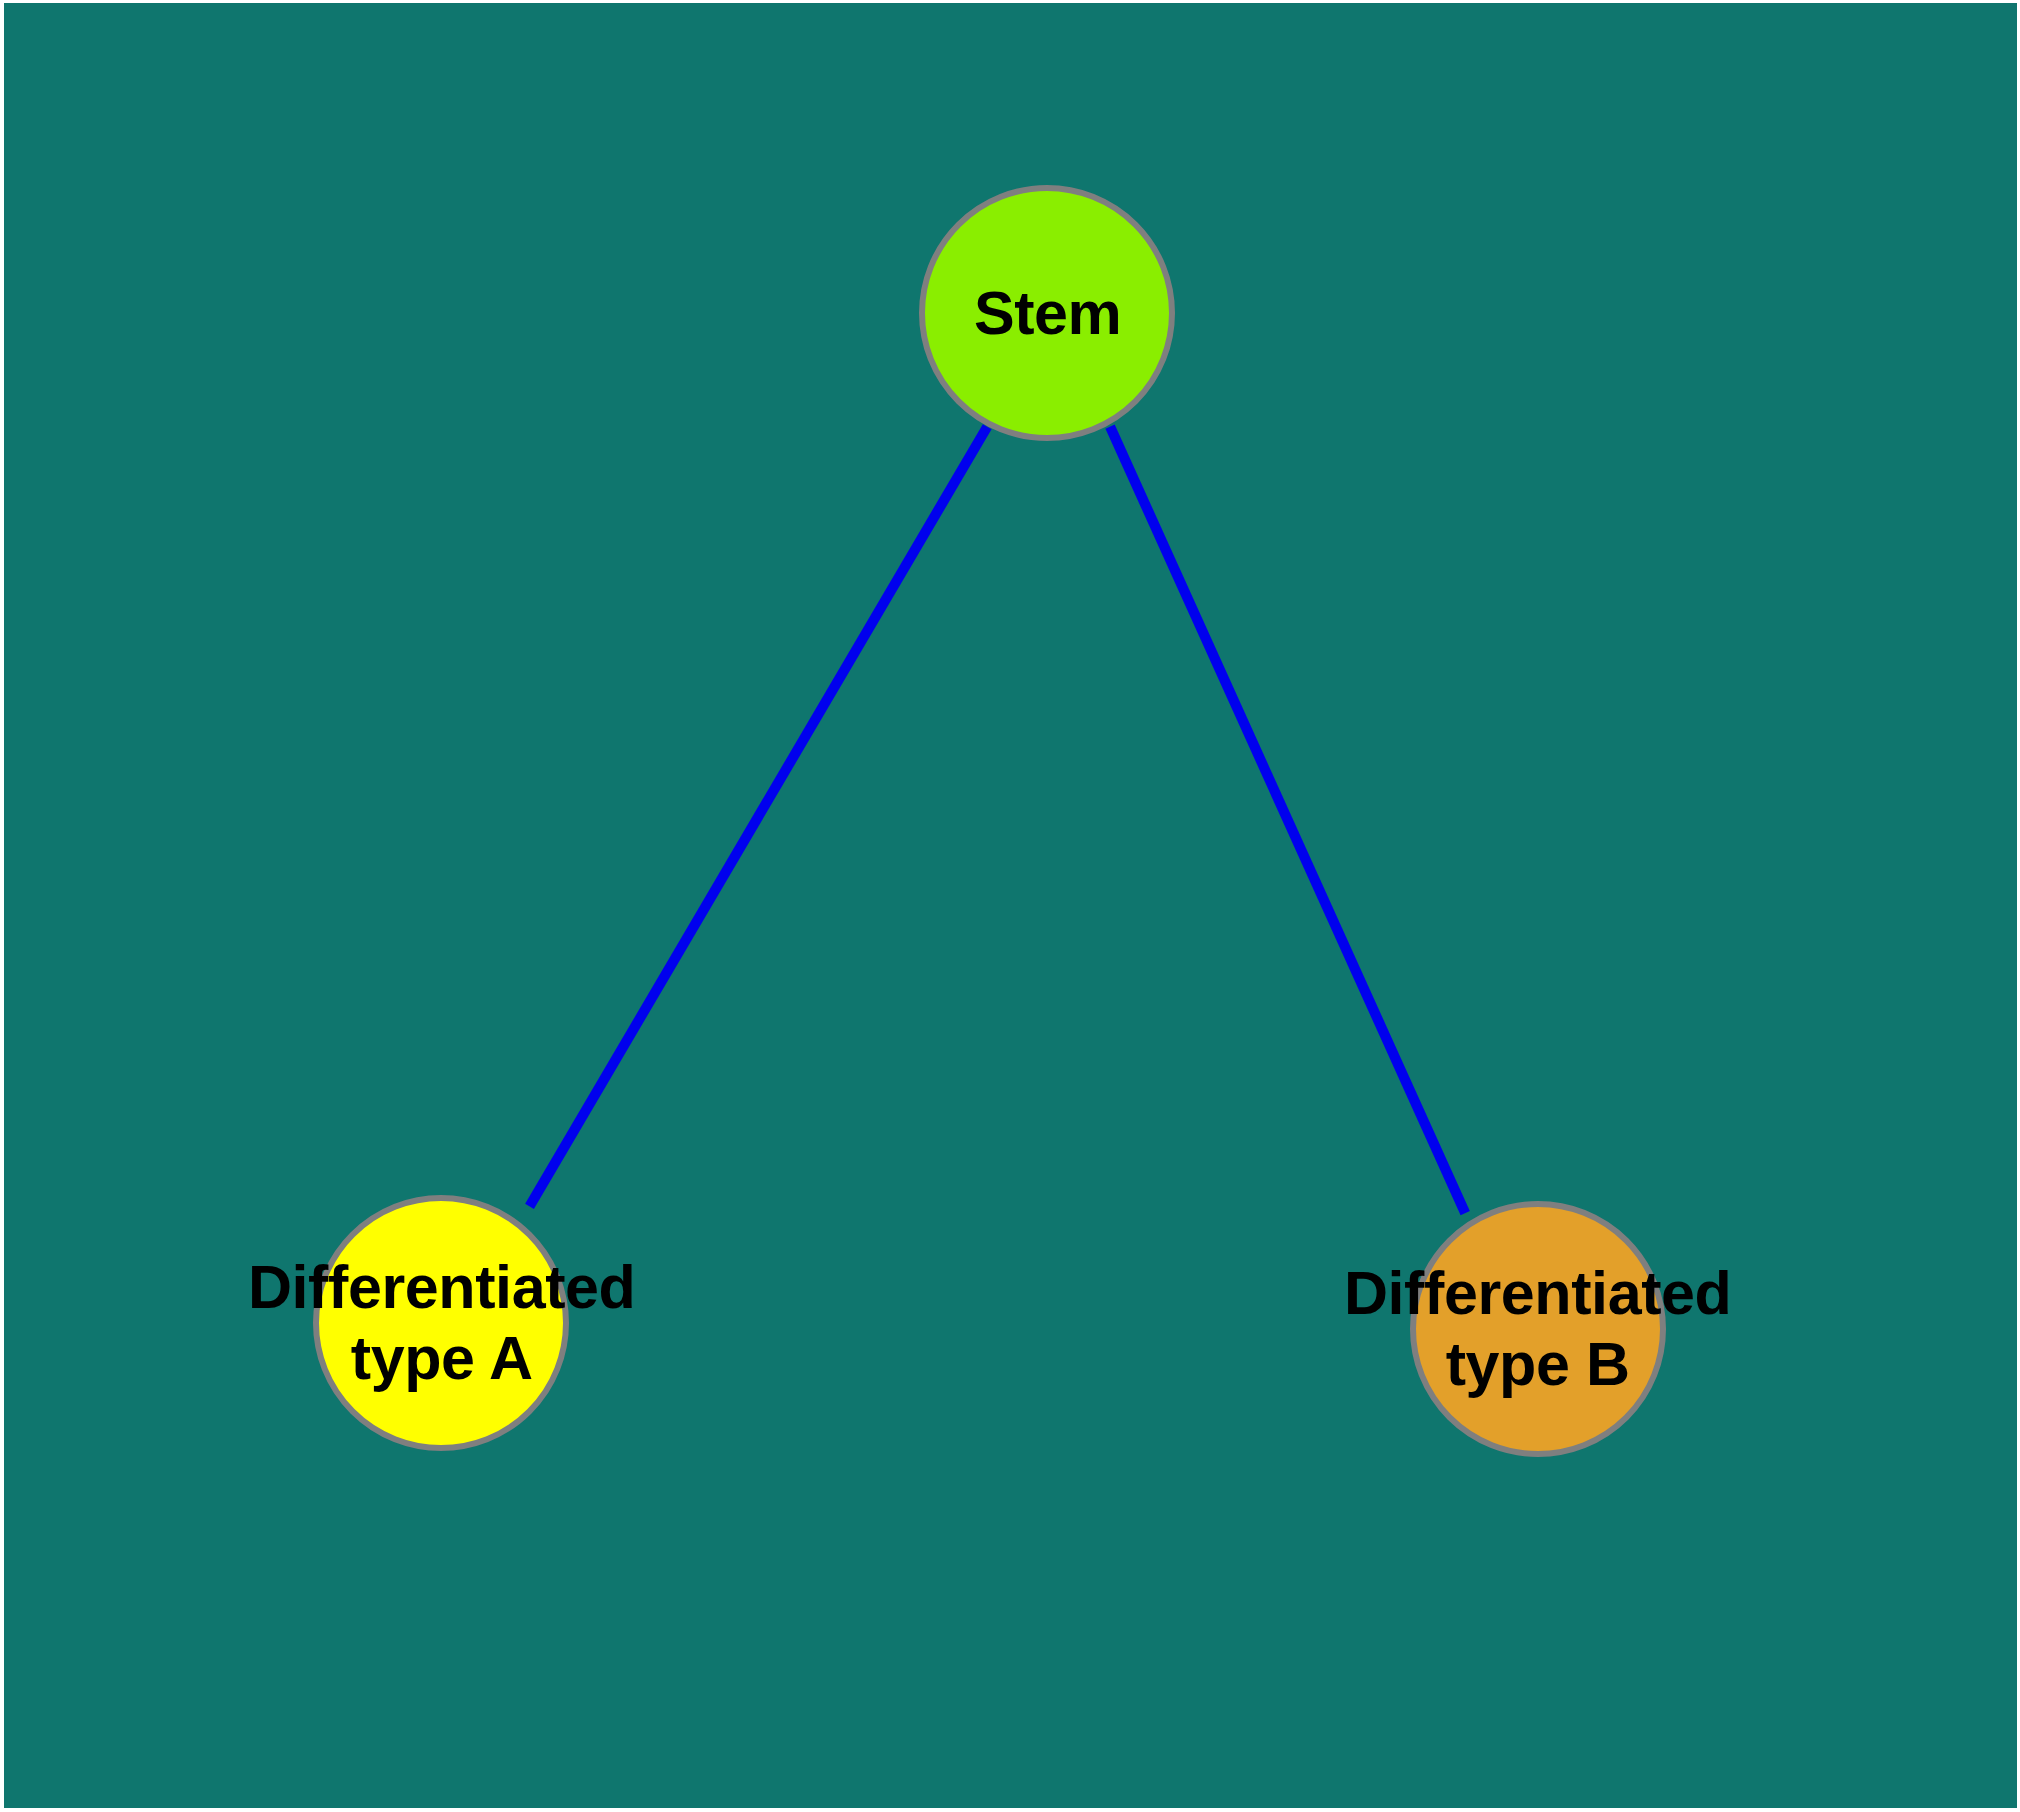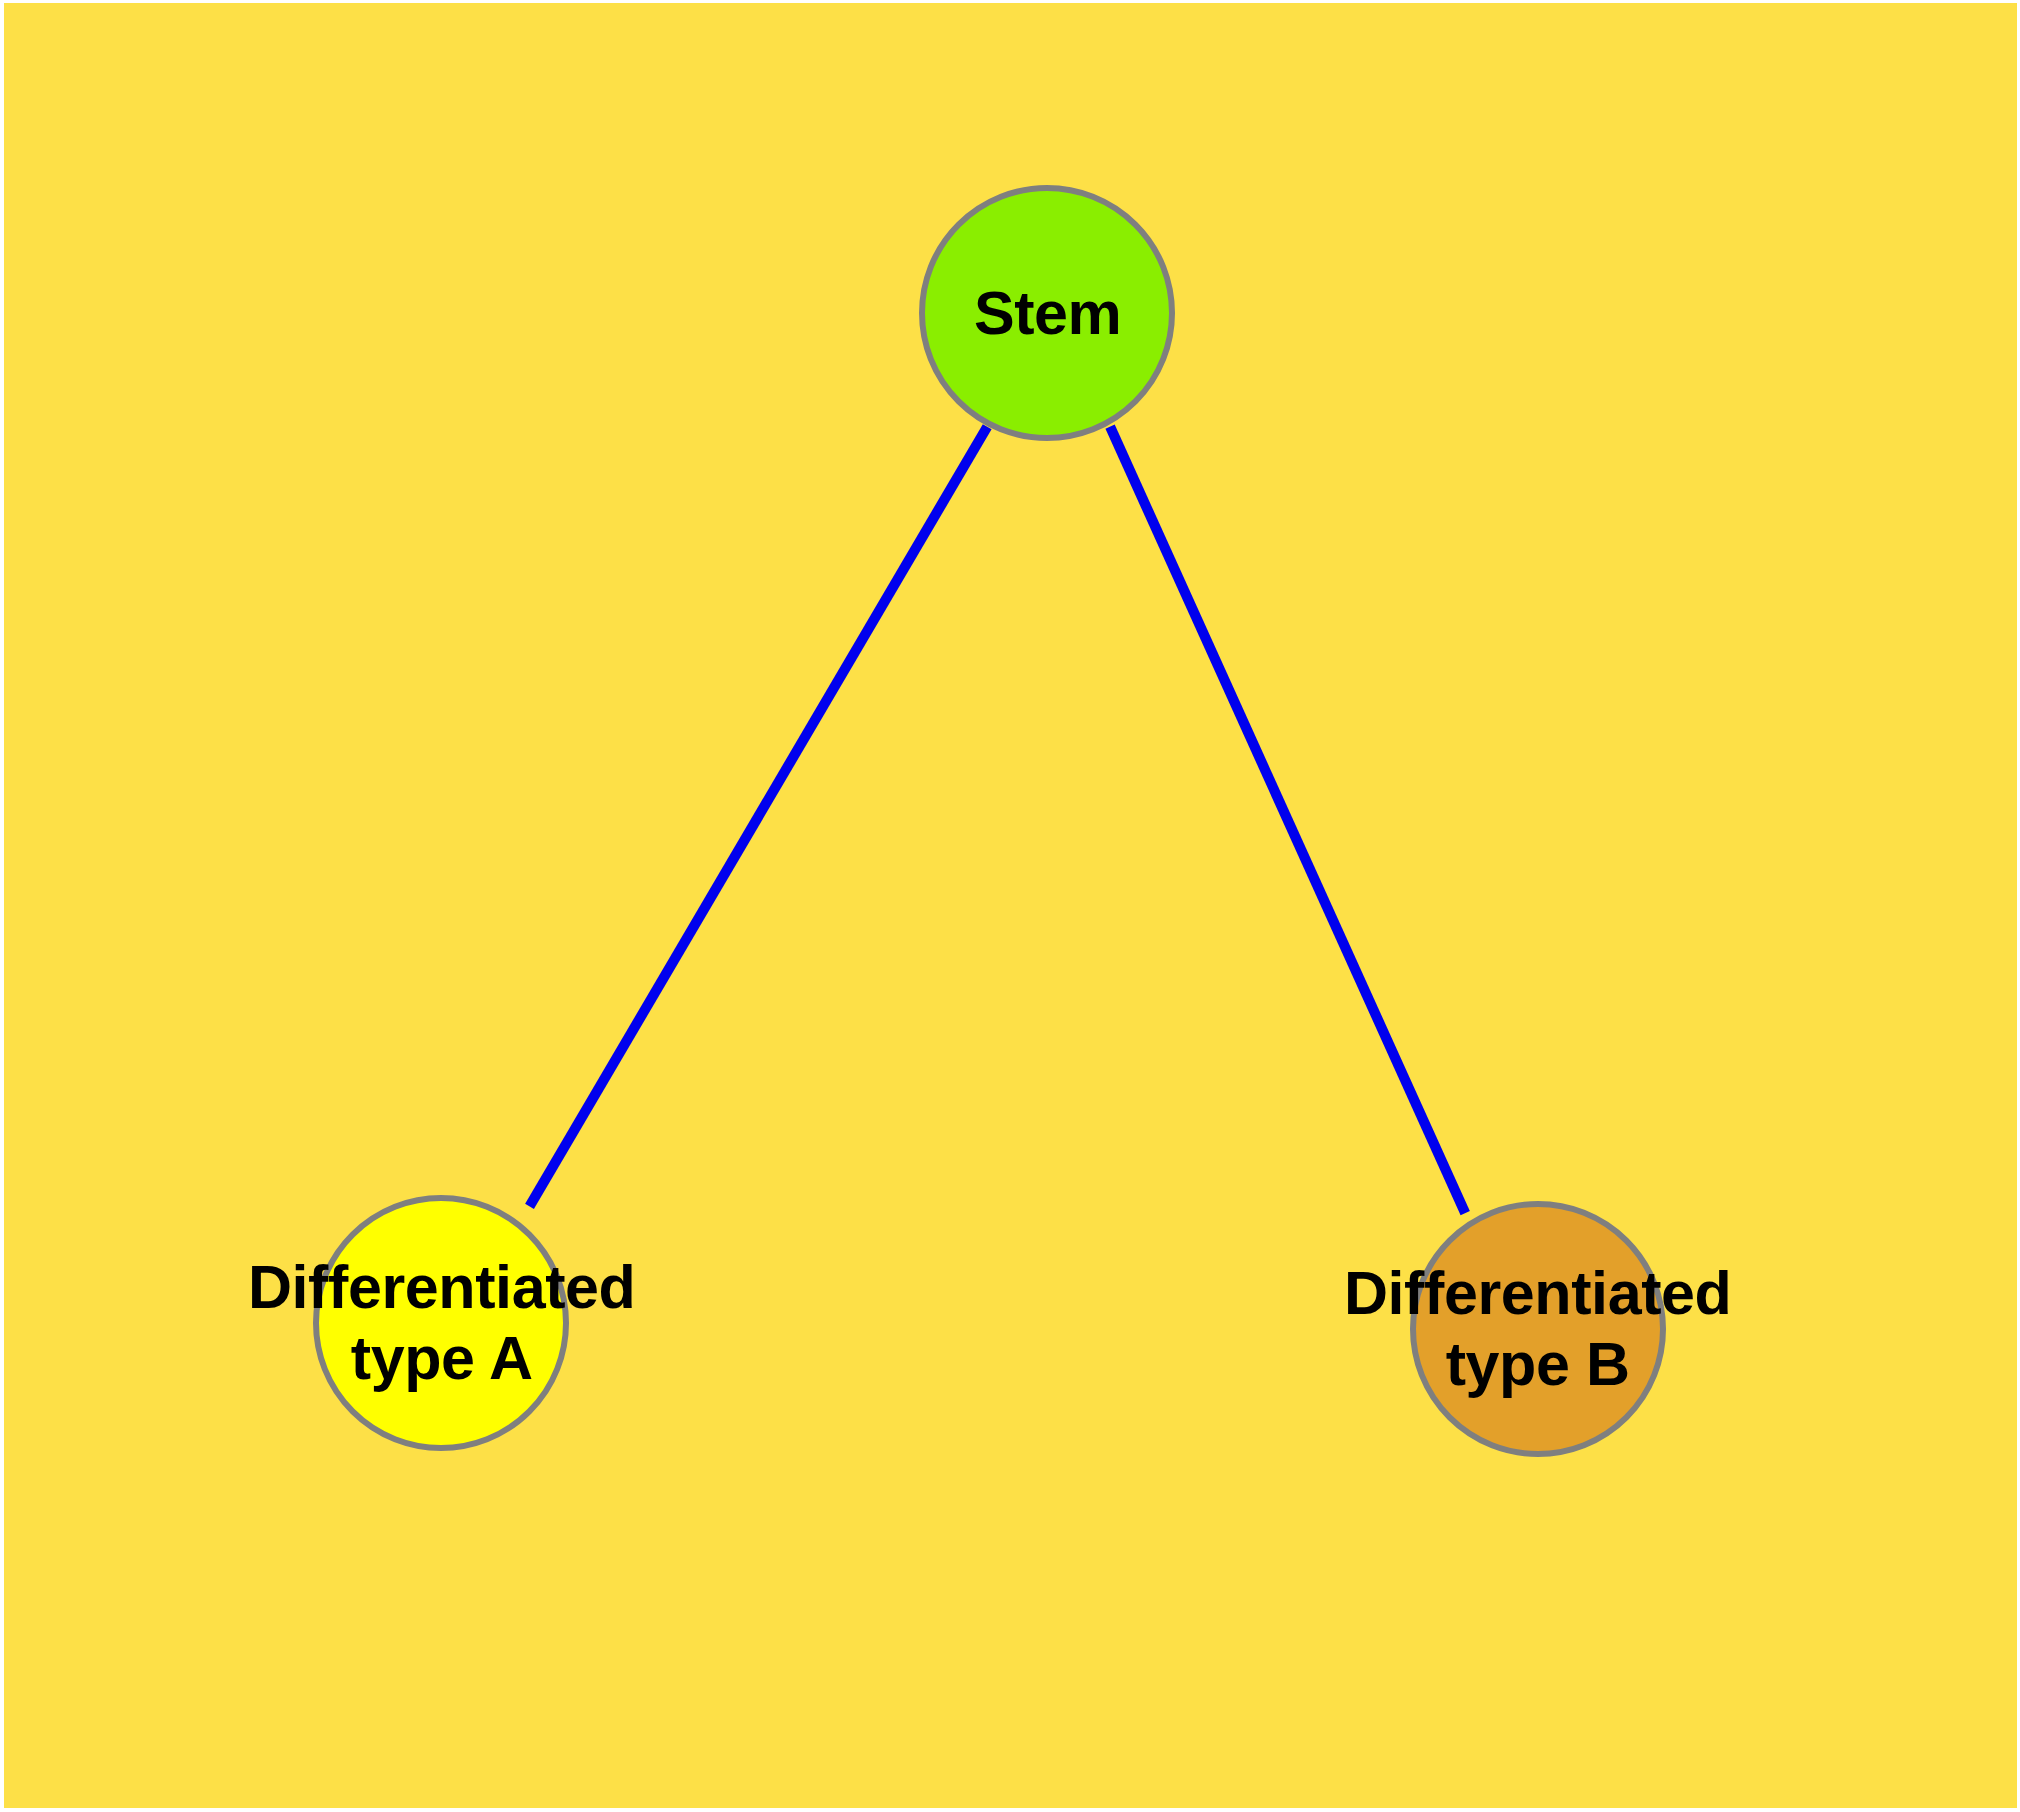--- a/index.html
+++ b/index.html
@@ -91,21 +91,21 @@
     top: 1256px;
     width: 509px;
     font-size: 61px;
   }
 </style>
 </head>
 <body>
 
 <div id="canvas">
 
-  <div id="plot-area" style="background: #fde047;">
+  <div id="plot-area" style="background: #0f766e;">
 
     <svg id="edge-layer" viewBox="0 0 2375 2130" preserveAspectRatio="none">
       <line x1="1160" y1="500" x2="620" y2="1420" stroke="#0000ee" stroke-width="12" stroke-linecap="butt"></line>
       <line x1="1305" y1="500" x2="1724" y2="1428" stroke="#0000ee" stroke-width="12" stroke-linecap="butt"></line>
     </svg>
 
     <div class="node" id="node-stem" style="left: 915px; top: 182px; width: 256px; height: 256px; background: rgb(138, 238, 0); border-color: rgb(127, 127, 127); border-width: 6px;"></div>
     <div class="node" id="node-diff-a" style="left: 309px; top: 1192px; width: 256px; height: 256px; background: rgb(255, 255, 0); border-color: rgb(127, 127, 127); border-width: 6px;"></div>
     <div class="node" id="node-diff-b" style="left: 1406px; top: 1198px; width: 256px; height: 256px; background: rgb(227, 160, 42); border-color: rgb(127, 127, 127); border-width: 6px;"></div>
 

